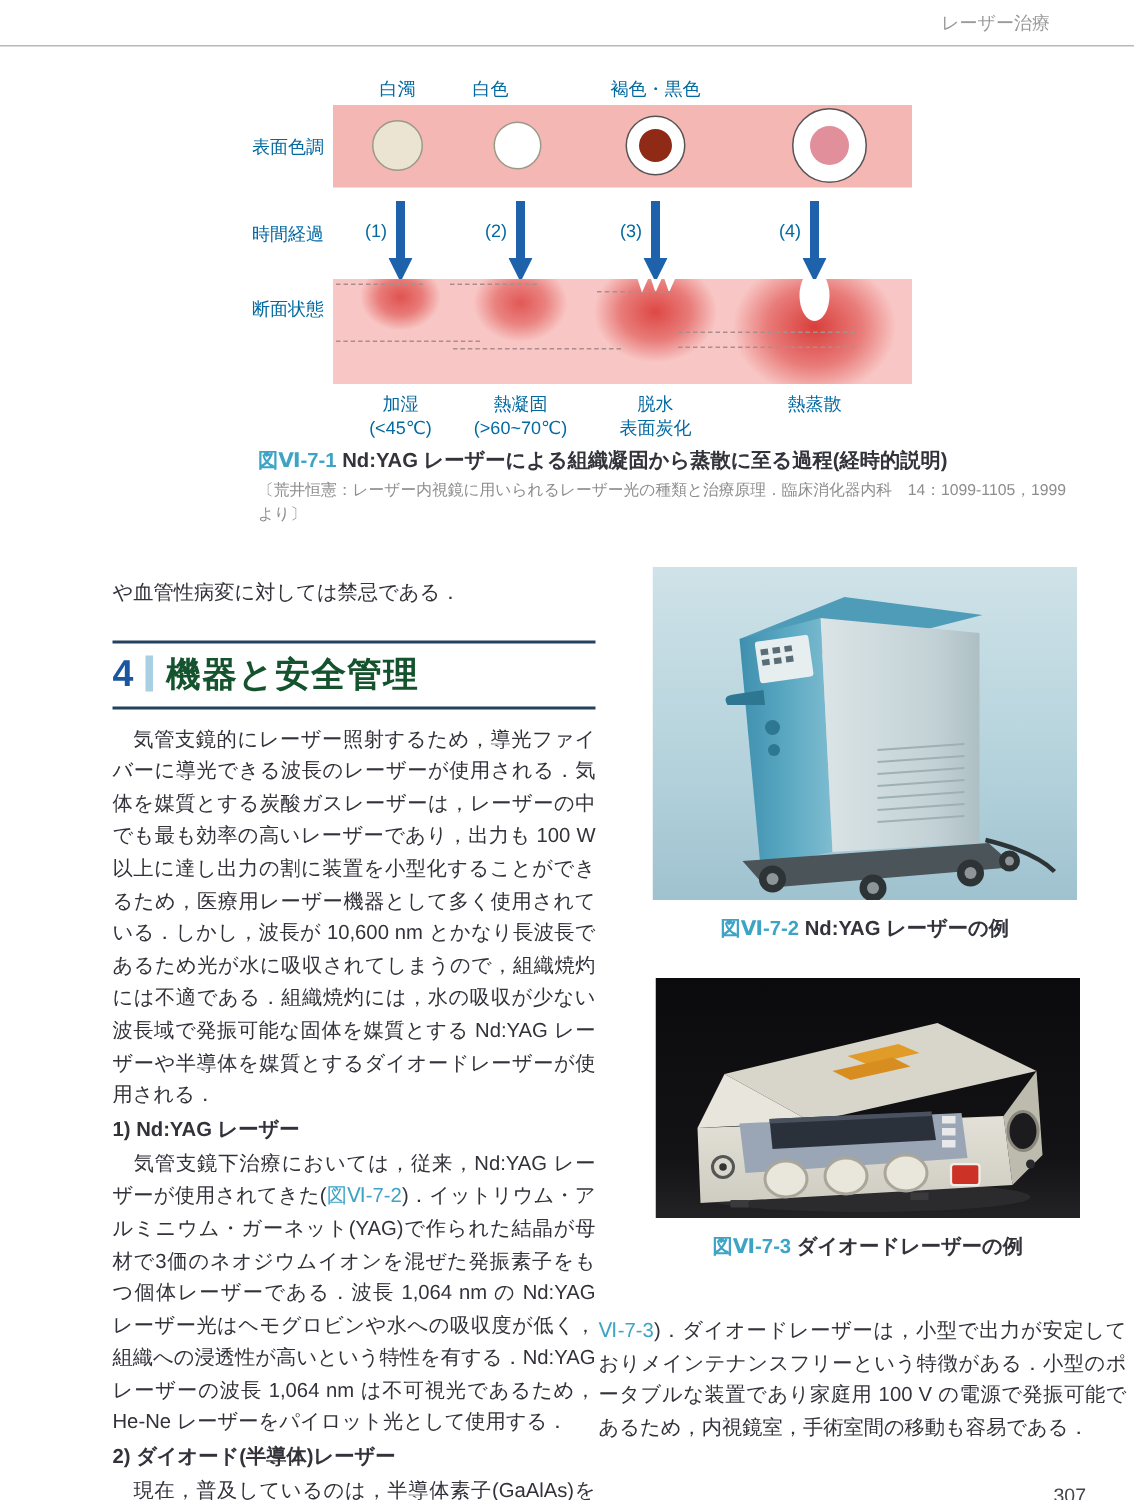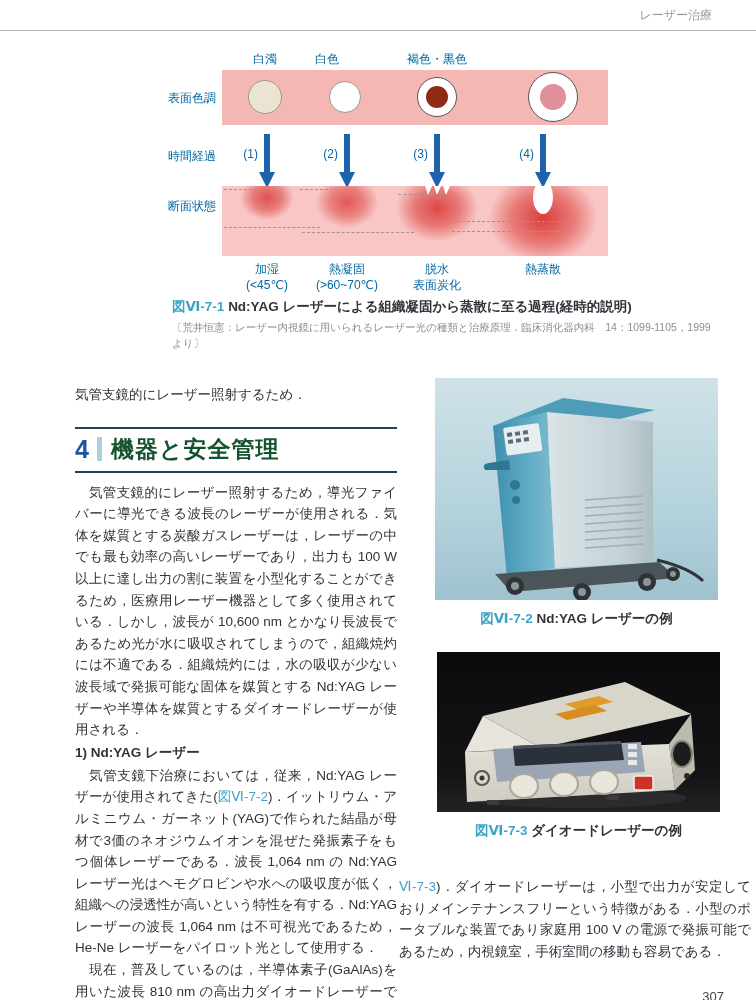--- a/index.html
+++ b/index.html
@@ -39,21 +39,21 @@
   }
   .sec-num{font-size:25px;font-weight:bold;color:#1c56a0;line-height:1;}
   .sec-bar{width:5px;height:24px;background:#a9d0e2;margin:0 9px 0 8px;}
   .sec-title{font-size:23px;font-weight:bold;color:#14532d;letter-spacing:1px;}
   .photo-frame{position:absolute;}
   .pagenum{position:absolute;right:32px;top:966px;font-size:13px;color:#44444a;margin-top:23px;}
 </style>
 </head>
 <body>
 
-<div class="abs running-head" style="right:44px;top:7px;margin-left:16px;">レーザー治療</div>
+<div class="abs running-head" style="right:56px;top:7px;margin-left:16px;">レーザー治療</div>
 <div class="header-rule"></div>
 
 <div>
 
   <div class="abs lbl center" style="left:265px;top:51px;">白濁</div>
   <div class="abs lbl center" style="left:327px;top:51px;text-align:right;">白色</div>
   <div class="abs lbl center" style="left:437px;top:51px;">褐色・黒色</div>
   <div class="abs lbl center" style="left:553px;top:51px;margin-top:25px;">白色(穴周囲)</div>
 
   <div class="surface-strip"></div>
@@ -125,34 +125,35 @@
   </div>
 
   <div class="abs caption" style="left:172px;top:298px;width:568px;">
     <span class="cap-tag">図Ⅵ-7-1</span>
     <span>Nd:YAG レーザーによる組織凝固から蒸散に至る過程(経時的説明)</span>
   </div>
   <div class="abs citation" style="left:172px;top:320px;width:548px;">〔荒井恒憲：レーザー内視鏡に用いられるレーザー光の種類と治療原理．臨床消化器内科　14：1099-1105，1999 より〕</div>
 </div>
 
 <div class="left-col">
-  <p class="body-text">気管支鏡的にレーザー照射するため．</p>
+  <p class="body-text">や血管性病変に対しては禁忌である．</p>
 
   <div class="sec-head">
     <span class="sec-num">4</span>
     <span class="sec-bar"></span>
     <span class="sec-title">機器と安全管理</span>
   </div>
 
   <p class="body-text">　気管支鏡的にレーザー照射するため，導光ファイバーに導光できる波長のレーザーが使用される．気体を媒質とする炭酸ガスレーザーは，レーザーの中でも最も効率の高いレーザーであり，出力も 100 W 以上に達し出力の割に装置を小型化することができるため，医療用レーザー機器として多く使用されている．しかし，波長が 10,600 nm とかなり長波長であるため光が水に吸収されてしまうので，組織焼灼には不適である．組織焼灼には，水の吸収が少ない波長域で発振可能な固体を媒質とする Nd:YAG レーザーや半導体を媒質とするダイオードレーザーが使用される．</p>
 
   <div class="sub-head">1) Nd:YAG レーザー</div>
 
   <p class="body-text"><span>　気管支鏡下治療においては，従来，Nd:YAG レーザーが使用されてきた(</span><span class="figref">図Ⅵ-7-2</span><span>)．イットリウム・アルミニウム・ガーネット(YAG)で作られた結晶が母材で3価のネオジウムイオンを混ぜた発振素子をもつ個体レーザーである．波長 1,064 nm の Nd:YAG レーザー光はヘモグロビンや水への吸収度が低く，組織への浸透性が高いという特性を有する．Nd:YAG レーザーの波長 1,064 nm は不可視光であるため，He-Ne レーザーをパイロット光として使用する．</span></p>
 
+  <div class="sub-head">2) ダイオード(半導体)レーザー</div>
 
   <p class="body-text"><span>　現在，普及しているのは，半導体素子(GaAlAs)を用いた波長 810 nm の高出力ダイオードレーザーである(</span></p>
 </div>
 
 <div class="photo-frame" style="left:435px;top:378px;width:283px;height:222px;">
   <svg width="283" height="222">
     <defs>
       <linearGradient id="bg1" x1="0" y1="0" x2="0" y2="1">
         <stop offset="0" stop-color="#cfe2e8"></stop>
           <stop offset="0.6" stop-color="#b4d2dc"></stop>

